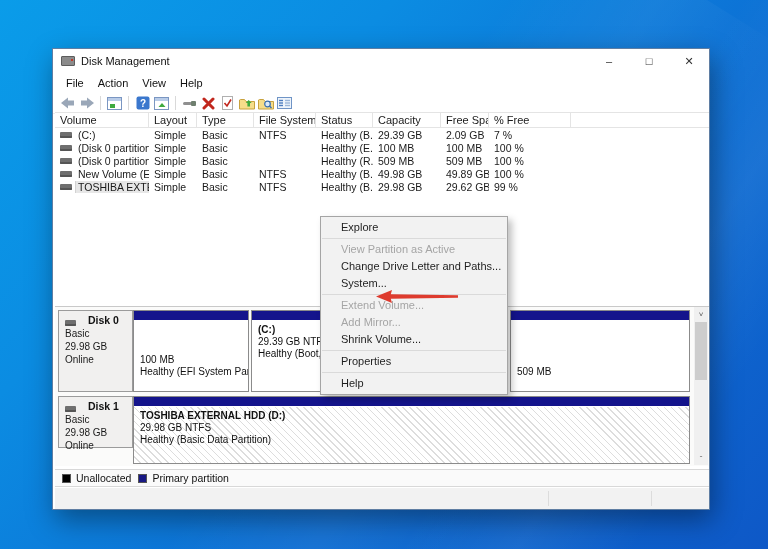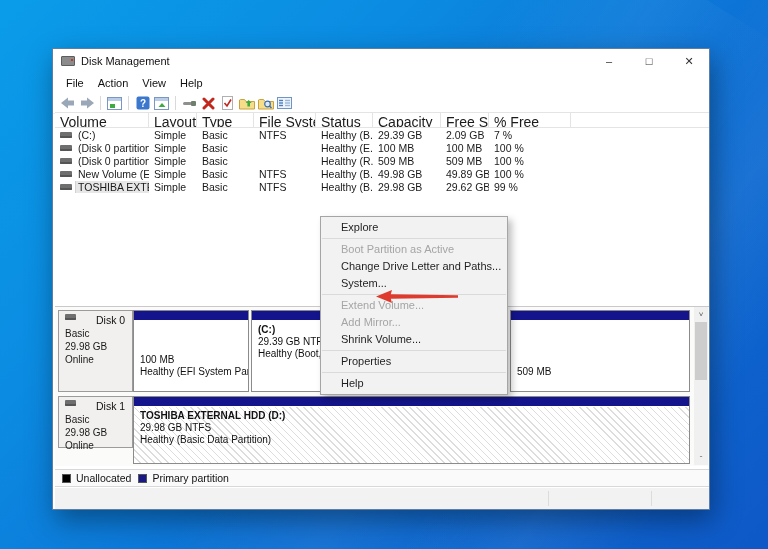--- a/index.html
+++ b/index.html
@@ -30,38 +30,38 @@
 
   
   .toolbar { height:21px; display:flex; align-items:center; padding-left:5px; background:#fff;
              border-bottom:1px solid #ececec; }
   .tb-sep { width:1px; height:14px; background:#d9d9d9; margin:0 4px; }
   .tb-ic { width:17px; height:16px; margin:0 1px; display:flex; align-items:center; justify-content:center; }
 
   
   .list-pane { position:absolute; left:2px; top:63px; width:654px; height:194px; background:#fff; }
   .lh { display:flex; height:16px; border-top:1px solid #e4e4e4; border-bottom:1px solid #e4e4e4; }
-  .lh > div { font-size:14px; color:#1a1a1a; padding:1px 0 0 5px; border-right:1px solid #e4e4e4;
+  .lh > div { font-size:11px; color:#1a1a1a; padding:1px 0 0 5px; border-right:1px solid #e4e4e4;
               white-space:nowrap; overflow:hidden; }
   .lrow { display:flex; height:13px; align-items:center; }
   .lrow > div { font-size:10.5px; color:#1a1a1a; padding-left:5px; white-space:nowrap; overflow:hidden; }
   .c0{width:94px;} .c1{width:48px;} .c2{width:57px;} .c3{width:62px;} .c4{width:57px;}
   .c5{width:68px;} .c6{width:48px;} .c7{width:82px;} .cf{flex:1; border-right:none!important;}
   .vol-cell { display:flex; align-items:center; gap:4px; }
   .drive-ic { width:12px; height:6px; background:#6f6f6f; border-radius:1px; flex:none;
               box-shadow:inset 0 -2px 0 #555; }
   .vol-name { padding:0 2px; }
   .vol-name.selected { background:#e7e7e7; outline:1px solid #d2d2d2; }
 
   
   .bottom-pane { position:absolute; left:2px; top:257px; width:654px; height:160px;
                  background:#fbfbfa; border-top:1px solid #c9c9c9; }
   .disk-label { position:absolute; left:3px; width:75px; background:#f1f0ef;
                 border:1px solid #9b9b9b; padding:3px 0 0 6px; }
-  .disk-name { display:flex; align-items:flex-start; gap:20px; font-size:10.5px; font-weight:normal; color:#111; }
+  .disk-name { display:flex; align-items:flex-end; gap:12px; font-size:10.5px; font-weight:bold; color:#111; }
   .disk-name .drive-ic { width:11px; height:6px; }
   .disk-line { font-size:10px; color:#1a1a1a; margin-top:2px; }
   .part { position:absolute; border:1px solid #8b8b8b; background:#fff; }
   .part-head { height:10px; background:#14148c; border-bottom:1px solid #fff; }
   .part-body { position:absolute; left:0; right:0; top:10px; bottom:0; padding:3px 0 0 6px; overflow:hidden; }
   .part-body.hatch { background-image:repeating-linear-gradient(45deg,#ffffff 0px,#ffffff 4px,#dddddd 4px,#dddddd 5px); }
   .pt-title { font-size:10px; font-weight:bold; color:#111; white-space:nowrap; }
   .pt-line { font-size:10px; color:#111; white-space:nowrap; margin-top:1px; }
   .pb-bottom { position:absolute; bottom:3px; left:6px; right:0; }
 
@@ -348,21 +348,21 @@
 
   <div class="statusbar">
     <div class="sb-sep" style="left:493px;"></div>
     <div class="sb-sep" style="left:596px;"></div>
   </div>
 </div>
 
 <div class="ctx-menu">
   <div class="cm-item">Explore</div>
   <div class="cm-sep"></div>
-  <div class="cm-item disabled">Boot Partition as Active</div>
+  <div class="cm-item disabled">View Partition as Active</div>
   <div class="cm-item">Change Drive Letter and Paths...</div>
   <div class="cm-item">System...</div>
   <div class="cm-sep"></div>
   <div class="cm-item disabled">Extend Volume...</div>
   <div class="cm-item disabled">Add Mirror...</div>
   <div class="cm-item">Shrink Volume...</div>
   <div class="cm-sep"></div>
   <div class="cm-item">Properties</div>
   <div class="cm-sep"></div>
   <div class="cm-item">Help</div>

